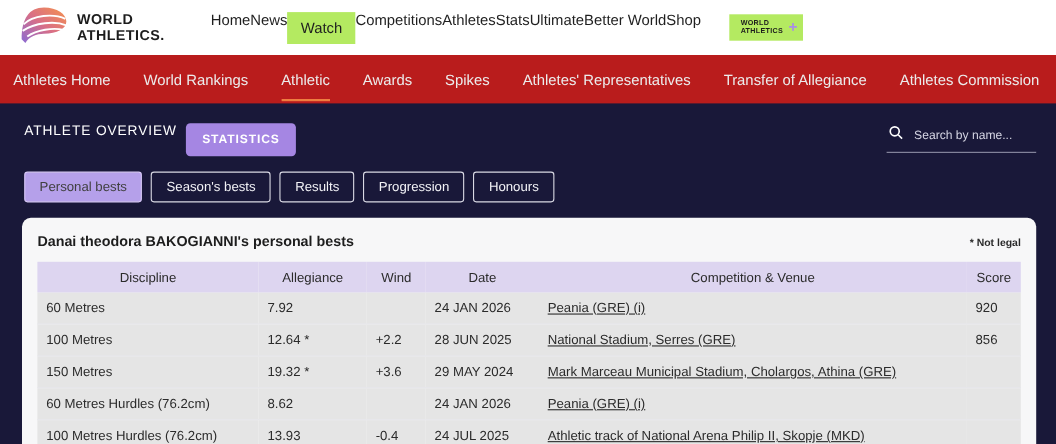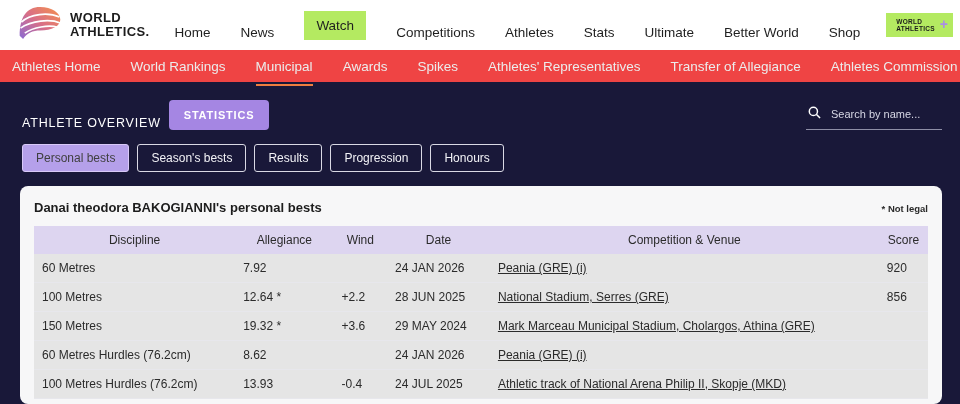--- a/index.html
+++ b/index.html
@@ -11,45 +11,45 @@
   }
 
   
   .top-nav {
     height: 50px; background: #ffffff;
     display: flex; align-items: center;
     padding: 0 18px; gap: 0;
   }
   .logo { display: flex; align-items: center; gap: 8px; cursor: pointer; }
   .logo-text { font-weight: bold; font-size: 13px; line-height: 1.08; color: #1c1c1c; letter-spacing: 0.4px; }
-  .top-nav-items { display: flex; align-items: flex-end; gap: 30px; margin-left: 25px; }
+  .top-nav-items { display: flex; align-items: flex-start; margin-left: 42px; }
   .top-nav-item { font-size: 13.5px; color: #1f1f1f; text-decoration: none; cursor: pointer; white-space: nowrap; }
   .top-nav-item.highlight { background: #b4ea61; padding: 7px 12px; }
   .wa-plus-badge {
     margin-left: 26px; background: #b4ea61; padding: 5px 18px 5px 10px;
     position: relative; cursor: pointer;
   }
   .wa-plus-badge .badge-text { font-weight: bold; font-size: 6.5px; line-height: 1.15; color: #1c1c1c; letter-spacing: 0.3px; }
   .wa-plus-badge .plus { position: absolute; right: 5px; top: 3px; color: #a98ee6; font-size: 14px; font-weight: bold; }
 
   
   .secondary-nav {
-    height: 32px; background: #ef4444;
+    height: 44px; background: #b91c1c;
     display: flex; align-items: center; gap: 30px;
     padding: 0 12px;
   }
   .secondary-nav-item {
     font-size: 13.5px; color: #ececec; cursor: pointer; white-space: nowrap;
     padding: 13px 0 10px; border-bottom: 2px solid transparent;
   }
   .secondary-nav-item.active { border-bottom-color: #ee7d40; }
 
   
   .profile-bar {
-    display: flex; align-items: flex-end;
+    display: flex; align-items: flex-start;
     padding: 18px 18px 6px 22px;
   }
   .overview-label {
     color: #ffffff; font-size: 12.5px; letter-spacing: 0.8px; cursor: pointer;
   }
   .statistics-btn {
     margin-left: 8px; background: #a586e3; color: #ffffff;
     font-size: 11px; letter-spacing: 0.8px; font-weight: bold;
     border: none; border-radius: 4px; padding: 9px 15px; cursor: pointer;
     font-family: "Liberation Sans", sans-serif;
@@ -77,21 +77,21 @@
   }
   .stat-tab.active {
     background: #b5a0ea; color: #404040; border-color: #d8c9f8; font-weight: normal;
   }
 
   
   .card {
     margin: 4px 18px 0 20px; background: #f7f7f8; border-radius: 8px;
     padding: 14px 14px 26px; height: 218px;
   }
-  .card-head { display: flex; align-items: center; justify-content: space-between; }
+  .card-head { display: flex; align-items: flex-end; justify-content: space-between; }
   .card-title { font-size: 13px; font-weight: bold; color: #1d1d1d; }
   .card-note { font-size: 9.5px; font-weight: bold; color: #2a2a2a; padding-top: 2px; }
 
   table.pb-table { width: 100%; border-collapse: collapse; margin-top: 11px; font-size: 12px; }
   .pb-table thead th {
     background: #ddd5f0; color: #2b2b2b; font-weight: normal;
     text-align: center; padding: 7px 8px;
   }
   .pb-table tbody td {
     background: #e5e5e5; color: #2b2b2b;
@@ -146,21 +146,21 @@
       <span>WORLD</span><br>
       <span>ATHLETICS</span>
     </div>
     <span class="plus">+</span>
   </div>
 </header>
 
 <nav class="secondary-nav">
     <a class="secondary-nav-item">Athletes Home</a>
     <a class="secondary-nav-item">World Rankings</a>
-    <a class="secondary-nav-item active">Municipal</a>
+    <a class="secondary-nav-item active">Athletic</a>
     <a class="secondary-nav-item">Awards</a>
     <a class="secondary-nav-item">Spikes</a>
     <a class="secondary-nav-item">Athletes' Representatives</a>
     <a class="secondary-nav-item">Transfer of Allegiance</a>
     <a class="secondary-nav-item">Athletes Commission</a>
   </nav>
 
 <section class="profile-bar">
   <span class="overview-label">ATHLETE OVERVIEW</span>
   <button class="statistics-btn">STATISTICS</button>

